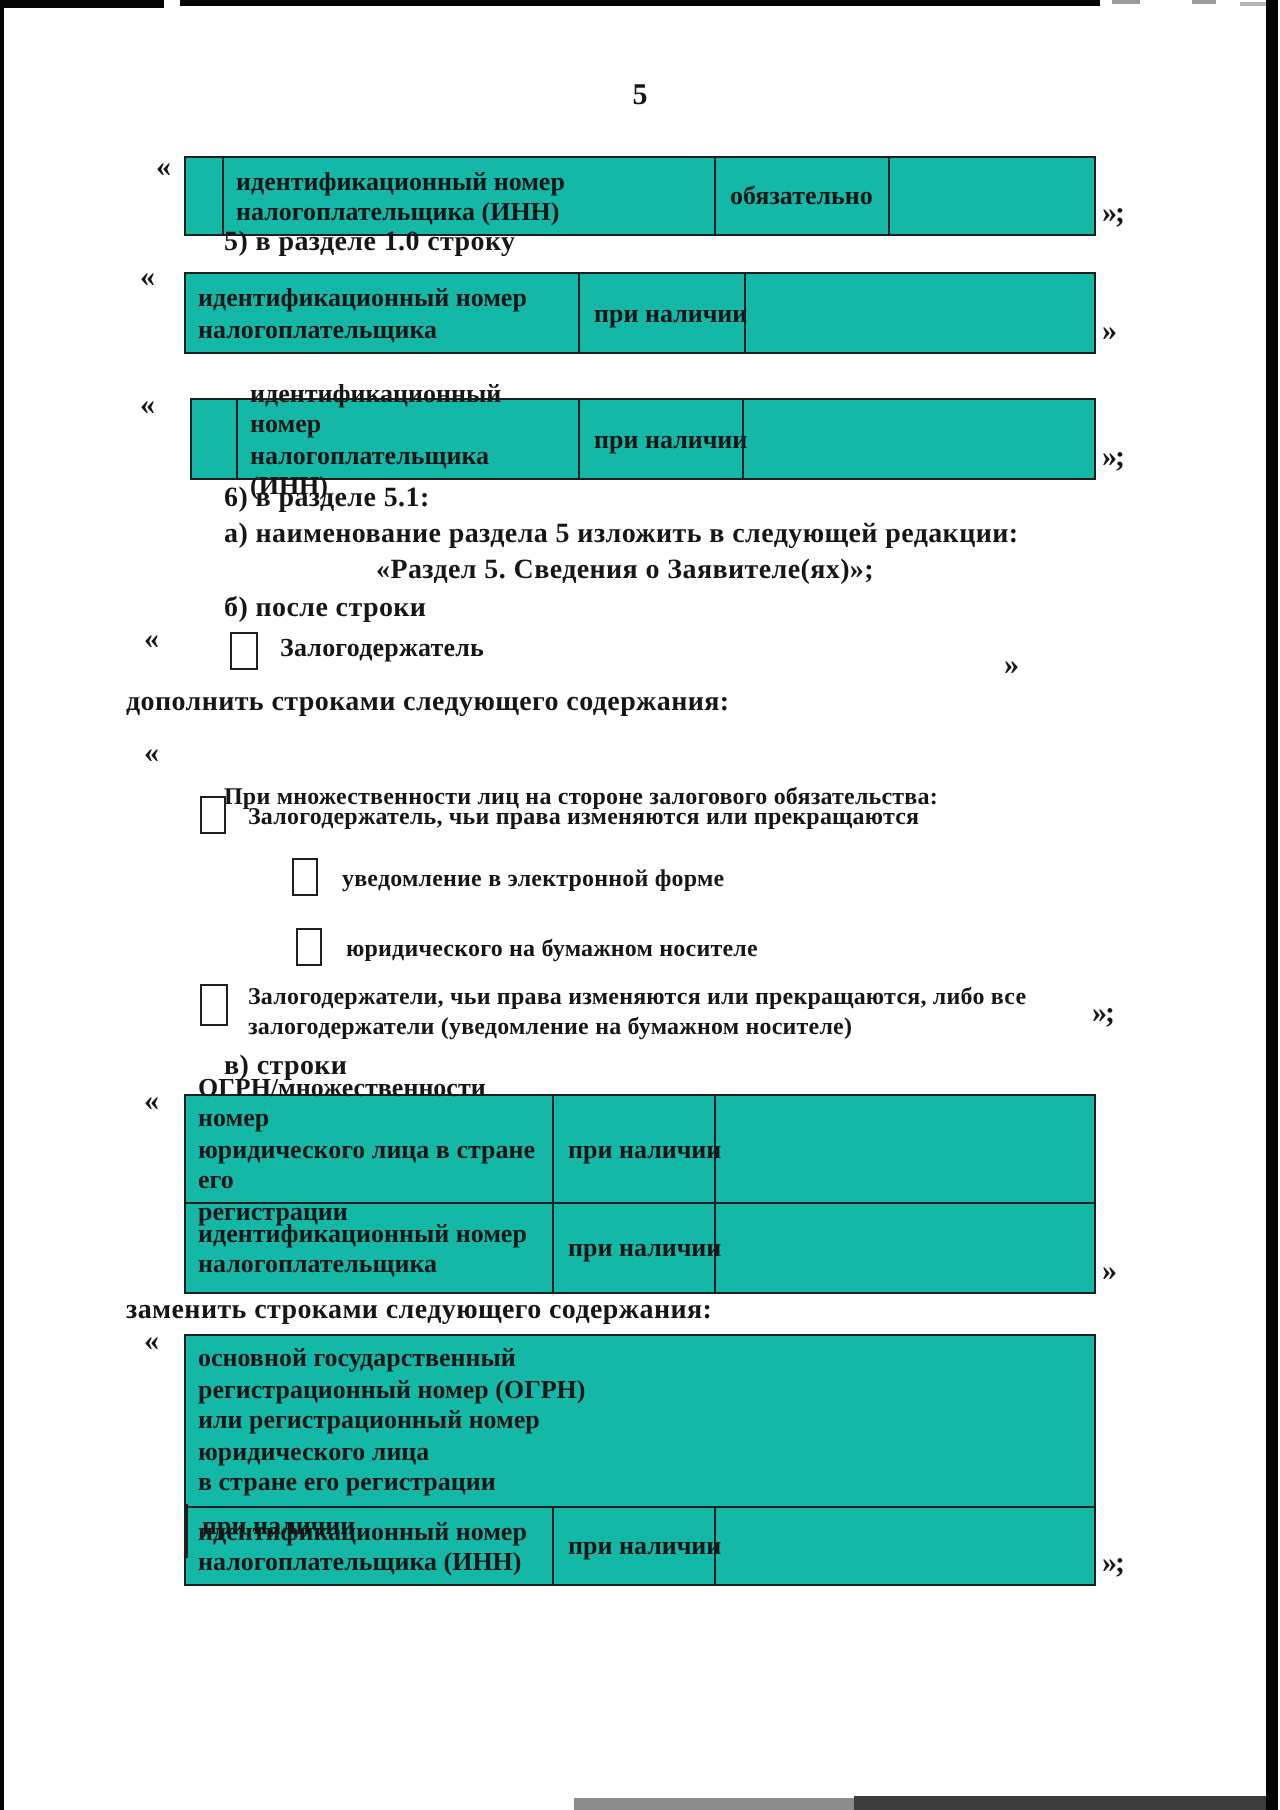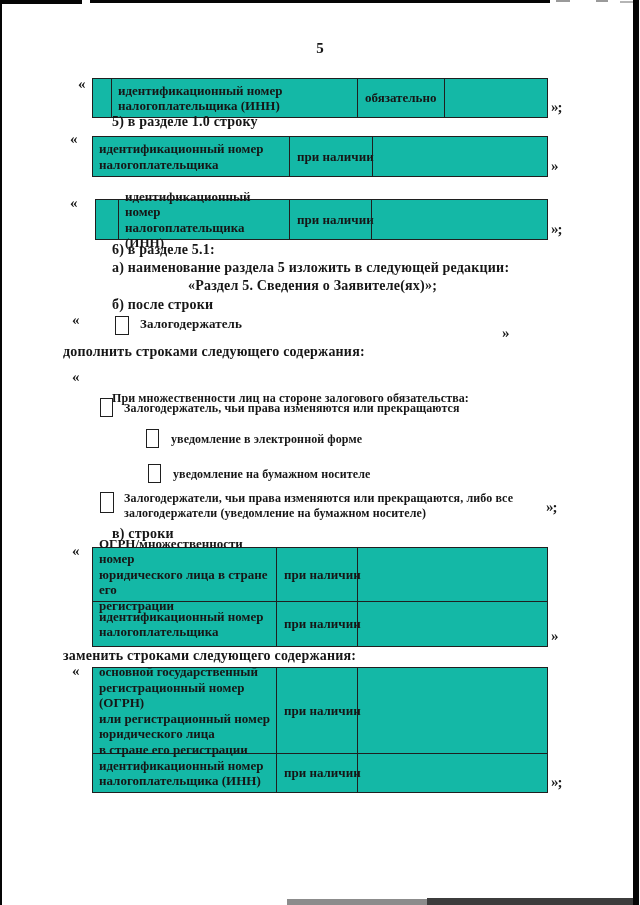--- a/index.html
+++ b/index.html
@@ -93,21 +93,21 @@
   <span class="q" style="left:72px;top:369px;">«</span>
   <div class="cbl" style="left:112px;top:372px;margin-top:19px;">При множественности лиц на стороне залогового обязательства:</div>
 
   <div class="cb" style="left:100px;top:398px;width:13px;height:19px;"></div>
   <div class="cbl" style="left:124px;top:401px;">Залогодержатель, чьи права изменяются или прекращаются</div>
 
   <div class="cb" style="left:146px;top:429px;width:13px;height:19px;"></div>
   <div class="cbl" style="left:171px;top:432px;">уведомление  в электронной форме</div>
 
   <div class="cb" style="left:148px;top:464px;width:13px;height:19px;"></div>
-  <div class="cbl" style="left:173px;top:467px;">уведомление на бумажном носителе</div>
+  <div class="cbl" style="left:173px;top:467px;">юридического на бумажном носителе</div>
 
   <div class="cb" style="left:100px;top:492px;width:14px;height:21px;"></div>
   <div class="cbl" style="left:124px;top:491px;">Залогодержатели, чьи права изменяются или прекращаются, либо все
 залогодержатели  (уведомление на бумажном носителе)</div>
   <span class="q" style="left:546px;top:499px;">»;</span>
 
   <div class="para" style="left:112px;top:526px;">в) строки</div>
 
   <span class="q" style="left:72px;top:543px;">«</span>
   <div class="tbl" style="left:92px;top:547px;width:456px;">
@@ -124,21 +124,21 @@
       <div class="tc cond" style="width:81px;">при наличии</div>
       <div class="tc" style="width:190px;"></div>
     </div>
   </div>
   <span class="q" style="left:551px;top:628px;">»</span>
 
   <div class="para" style="left:63px;top:648px;">заменить строками следующего содержания:</div>
 
   <span class="q" style="left:72px;top:663px;">«</span>
   <div class="tbl" style="left:92px;top:667px;width:456px;">
-    <div class="trow" style="height:85px;">
+    <div class="trow" style="height:85px;flex-direction:column;">
       <div class="tc lbl">основной государственный
 регистрационный номер (ОГРН)
 или регистрационный номер
 юридического лица
 в стране его регистрации</div>
       <div class="tc cond" style="width:81px;">при наличии</div>
       <div class="tc" style="width:190px;"></div>
     </div>
     <div class="trow" style="height:39px;">
       <div class="tc lbl">идентификационный номер

